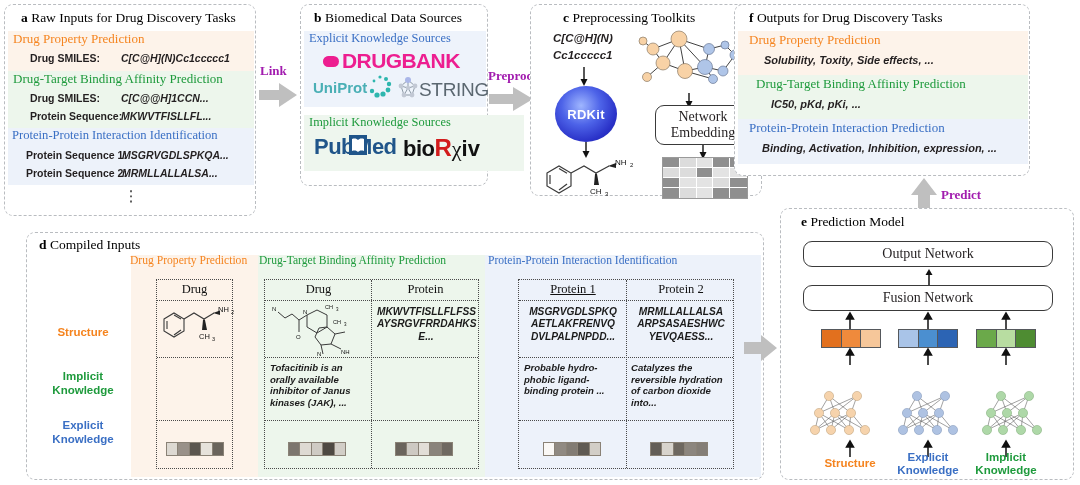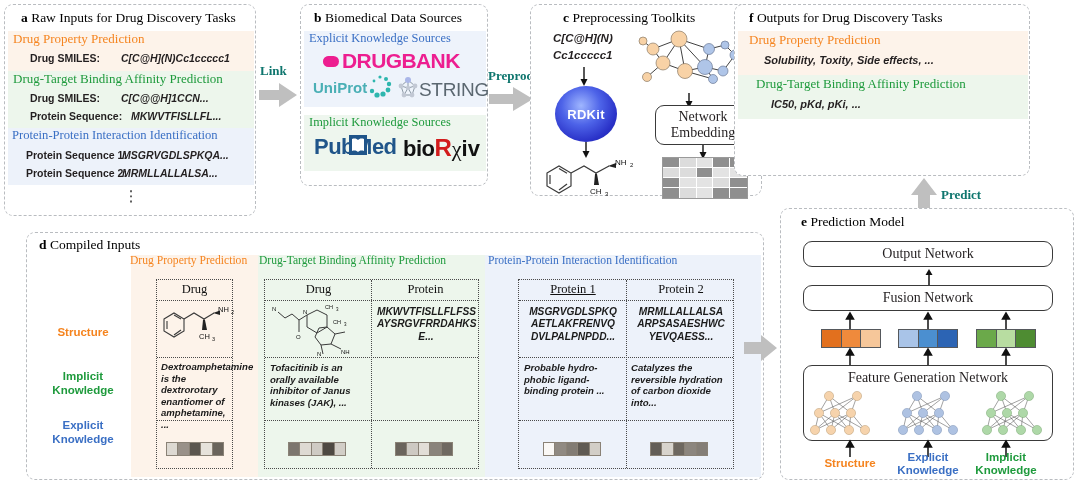--- a/index.html
+++ b/index.html
@@ -5,21 +5,21 @@
   html,body{margin:0;padding:0;background:#fff;}
   body{width:1080px;height:485px;position:relative;overflow:hidden;
        font-family:"Liberation Sans",sans-serif;color:#231f20;}
   .panel{position:absolute;border:1.6px dashed #b9bcc0;border-radius:9px;background:#fff;box-sizing:border-box;}
   .plabel{font-family:"Liberation Serif",serif;font-size:13.5px;color:#000;white-space:nowrap;}
   .plabel b{font-weight:bold;}
   .band{box-sizing:border-box;}
   .bandtitle{font-family:"Liberation Serif",serif;font-size:13px;line-height:1.05;white-space:nowrap;}
   .kv{font-size:10.5px;font-weight:bold;color:#231f20;white-space:nowrap;}
   .val{font-size:10.5px;font-style:italic;font-weight:bold;color:#231f20;white-space:nowrap;}
-  .lbl-bold{font-family:"Liberation Serif",serif;font-weight:bold;font-size:13px;color:#0f766e;position:absolute;white-space:nowrap;}
+  .lbl-bold{font-family:"Liberation Serif",serif;font-weight:bold;font-size:13px;color:#a21caf;position:absolute;white-space:nowrap;}
   .rowlabel{position:absolute;font-size:11.5px;font-weight:bold;text-align:center;line-height:1.18;}
   .dotbox{border:1.4px dotted #4a4a4a;box-sizing:border-box;position:absolute;}
   .colhead{font-family:"Liberation Serif",serif;font-size:12.5px;text-align:center;color:#111;}
   .mono-seq{font-size:10.2px;font-style:italic;font-weight:bold;text-align:center;line-height:1.22;color:#1b1b1b;}
   .desc{font-size:9.6px;font-style:italic;font-weight:bold;line-height:1.2;color:#1b1b1b;}
   .embed{position:absolute;display:flex;border:1px solid #8a8276;box-sizing:border-box;}
   .embed div{flex:1;border-right:1px solid #8a8276;}
   .embed div:last-child{border-right:none;}
   .netbox{position:absolute;border:1.5px solid #3a3a3a;border-radius:9px;background:#fff;box-sizing:border-box;
           display:flex;align-items:center;justify-content:center;font-family:"Liberation Serif",serif;font-size:14px;}
@@ -42,21 +42,21 @@
     <div class="bandtitle" style="position:absolute;left:5px;top:1px;color:#F5841F;">Drug Property Prediction</div>
     <div class="kv" style="position:absolute;left:22px;top:21px;">Drug SMILES:</div>
     <div class="val" style="position:absolute;left:113px;top:21px;">C[C@H](N)Cc1ccccc1</div>
   </div>
 
   <div class="band" style="position:absolute;left:3px;top:66px;width:246px;height:57px;background:#EDF6EC;">
     <div class="bandtitle" style="position:absolute;left:5px;top:1px;color:#1E9A3C;">Drug-Target Binding Affinity Prediction</div>
     <div class="kv" style="position:absolute;left:22px;top:21px;">Drug SMILES:</div>
     <div class="val" style="position:absolute;left:113px;top:21px;">C[C@@H]1CCN...</div>
     <div class="kv" style="position:absolute;left:22px;top:39px;">Protein Sequence:</div>
-    <div class="val" style="position:absolute;left:123px;top:39px;">MKWVTFISLLFL...</div>
+    <div class="val" style="position:absolute;left:113px;top:39px;">MKWVTFISLLFL...</div>
   </div>
 
   <div class="band" style="position:absolute;left:3px;top:123px;width:246px;height:57px;background:#EDF2FA;">
     <div class="bandtitle" style="position:absolute;left:4px;top:1px;color:#3A6FC4;font-size:12.6px;">Protein-Protein Interaction Identification</div>
     <div class="kv" style="position:absolute;left:18px;top:21px;">Protein Sequence 1:</div>
     <div class="val" style="position:absolute;left:114px;top:21px;">MSGRVGDLSPKQA...</div>
     <div class="kv" style="position:absolute;left:18px;top:39px;">Protein Sequence 2:</div>
     <div class="val" style="position:absolute;left:114px;top:39px;">MRMLLALLALSA...</div>
   </div>
 
@@ -110,21 +110,21 @@
       <circle cx="12" cy="4" r="3" fill="#aab6e8"></circle>
         <circle cx="5" cy="10" r="2.4" fill="#c2c8d4"></circle>
       <circle cx="19" cy="10" r="2.4" fill="#c2c8d4"></circle>
         <circle cx="8" cy="19" r="2.4" fill="#c2c8d4"></circle>
       <circle cx="16" cy="19" r="2.4" fill="#c2c8d4"></circle>
         <circle cx="12" cy="12" r="2.2" fill="#c2c8d4"></circle>
     </svg>
     <span style="position:absolute;left:115px;top:48px;font-family:'Liberation Sans',sans-serif;font-size:19px;color:#5b6770;letter-spacing:-0.3px;">STRING</span>
   </div>
 
-  <div style="position:absolute;left:3px;top:110px;width:182px;height:56px;background:#EEF6EE;">
+  <div style="position:absolute;left:3px;top:110px;width:220px;height:56px;background:#EEF6EE;">
     <div class="bandtitle" style="position:absolute;left:5px;top:1px;color:#1E9A3C;font-size:12.4px;">Implicit Knowledge Sources</div>
     <div style="position:absolute;left:10px;top:19px;">
       <span style="font-family:'Liberation Sans',sans-serif;font-weight:bold;font-size:22px;color:#20558A;letter-spacing:-0.5px;">PubMed</span>
     </div>
     <svg style="position:absolute;left:45px;top:20px;" width="18" height="20">
       <rect x="0" y="0" width="18" height="20" fill="#20558A"></rect>
       <path d="M3 4 C6 3 8 4 9 5 C10 4 12 3 15 4 L15 16 C12 15 10 16 9 17 C8 16 6 15 3 16 Z" fill="#fff"></path>
     </svg>
     <div style="position:absolute;left:99px;top:19px;white-space:nowrap;">
       <span style="font-family:'Liberation Sans',sans-serif;font-weight:bold;font-size:22px;color:#111;letter-spacing:-0.5px;">bio</span><span style="font-family:'Liberation Sans',sans-serif;font-weight:bold;font-size:24px;color:#D21C1C;">R</span><span style="font-family:'Liberation Serif',serif;font-size:22px;color:#111;">χ</span><span style="font-family:'Liberation Sans',sans-serif;font-weight:bold;font-size:22px;color:#111;">iv</span>
@@ -244,20 +244,24 @@
   <div style="position:absolute;left:3px;top:26px;width:290px;height:44px;background:#FDF3EA;">
     <div class="bandtitle" style="position:absolute;left:11px;top:2px;color:#F5841F;">Drug Property Prediction</div>
     <div class="val" style="position:absolute;left:26px;top:23px;font-size:11px;">Solubility, Toxity, Side effects, ...</div>
   </div>
 
   <div style="position:absolute;left:3px;top:70px;width:290px;height:44px;background:#EDF6EC;">
     <div class="bandtitle" style="position:absolute;left:18px;top:2px;color:#1E9A3C;">Drug-Target Binding Affinity Prediction</div>
     <div class="val" style="position:absolute;left:33px;top:23px;font-size:11px;">IC50, pKd, pKi, ...</div>
   </div>
 
+  <div style="position:absolute;left:3px;top:114px;width:290px;height:45px;background:#EDF2FA;">
+    <div class="bandtitle" style="position:absolute;left:11px;top:2px;color:#3A6FC4;">Protein-Protein Interaction Prediction</div>
+    <div class="val" style="position:absolute;left:24px;top:23px;font-size:11px;">Binding, Activation, Inhibition, expression, ...</div>
+  </div>
 </div>
 
 <svg style="position:absolute;left:910px;top:178px;" width="28" height="42">
   <polygon points="14,0 27,17 20,17 20,40 8,40 8,17 1,17" fill="#BFBFBF"></polygon>
 </svg>
 <div class="lbl-bold" style="left:941px;top:187px;">Predict</div>
 
 <div class="panel" style="left:4px;top:232px;width:738px;height:248px;margin-left:22px;">
   <div class="plabel" style="position:absolute;left:12px;top:4px;">
     <b>d</b>
@@ -284,21 +288,20 @@
           <polyline points="45,17 45,28"></polyline>
       </g>
       <polygon points="54,11 61,8.5 61,13" fill="#222"></polygon>
       <polygon points="44,18 46,18 48,28 43,28" fill="#222"></polygon>
       <text x="59" y="10" font-family="Liberation Sans, sans-serif" font-size="7.5" fill="#111">NH</text>
       <text x="72" y="12" font-family="Liberation Sans, sans-serif" font-size="5.5" fill="#111">2</text>
       <text x="40" y="37" font-family="Liberation Sans, sans-serif" font-size="7.5" fill="#111">CH</text>
       <text x="53" y="39" font-family="Liberation Sans, sans-serif" font-size="5.5" fill="#111">3</text>
     </svg>
     <div style="position:absolute;left:0;top:77px;width:100%;height:1.4px;border-top:1.4px dotted #4a4a4a;"></div>
-    <div class="desc" style="position:absolute;left:4px;top:81px;width:69px;">Dextroamphetamine is the dextrorotary enantiomer of amphetamine, ...</div>
     <div style="position:absolute;left:0;top:140px;width:100%;height:1.4px;border-top:1.4px dotted #4a4a4a;"></div>
     <div class="embed" style="left:9px;top:162px;width:58px;height:14px;">
       <div style="background:#ddd9d2;"></div>
         <div style="background:#999189;"></div>
         <div style="background:#5b564f;"></div>
         <div style="background:#e6e2db;"></div>
         <div style="background:#6a645c;"></div>
     </div>
   </div>
 
@@ -441,23 +444,20 @@
     <g stroke="#111" stroke-width="1.5" fill="#111">
       <line x1="47" y1="16" x2="47" y2="6"></line>
         <polygon points="43.5,6 50.5,6 47,0"></polygon>
       <line x1="125" y1="16" x2="125" y2="6"></line>
         <polygon points="121.5,6 128.5,6 125,0"></polygon>
       <line x1="203" y1="16" x2="203" y2="6"></line>
         <polygon points="199.5,6 206.5,6 203,0"></polygon>
     </g>
   </svg>
 
-  <div class="netbox" style="left:22px;top:156px;width:250px;height:76px;align-items:flex-start;">
-    <span style="margin-top:4px;">Feature Generation Network</span>
-  </div>
 
   <svg style="position:absolute;left:28px;top:178px;" width="240" height="52">
     <g>
 
       <g stroke="#555" stroke-width="0.55" fill="none">
         <path d="M20 9 L10 26 M20 9 L26 26 M20 9 L42 26 M48 9 L26 26 M48 9 L42 26 M48 9 L10 26
                  M10 26 L6 43 M10 26 L22 43 M26 26 L6 43 M26 26 L22 43 M26 26 L40 43 M42 26 L22 43 M42 26 L40 43 M42 26 L56 43 M10 26 L40 43 M42 26 L6 43 M26 26 L56 43"></path>
       </g>
       <g fill="#F6D3AC" stroke="#b99b73" stroke-width="0.5">
         <circle cx="20" cy="9" r="4.6"></circle>

